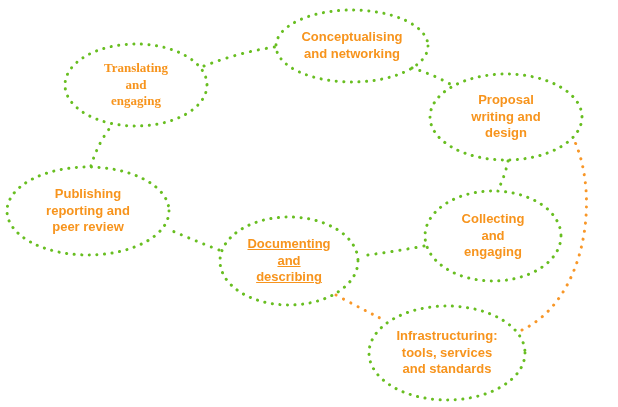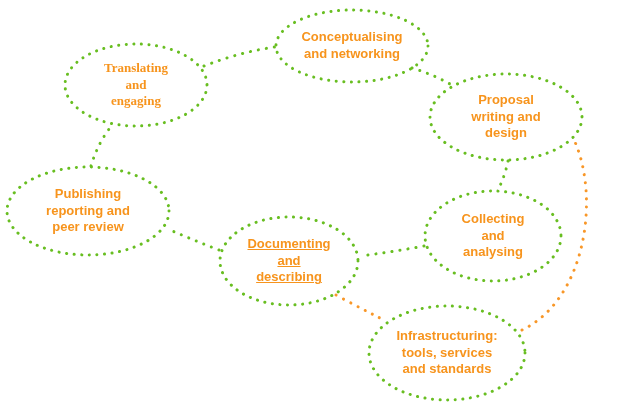--- a/index.html
+++ b/index.html
@@ -89,21 +89,21 @@
 and
 engaging</div>
   <div class="node-label lbl-publishing">Publishing
 reporting and
 peer review</div>
   <div class="node-label lbl-proposal">Proposal
 writing and
 design</div>
   <div class="node-label lbl-collecting">Collecting
 and
-analysing</div>
+engaging</div>
   <div class="node-label lbl-documenting">Documenting
 and
 describing</div>
   <div class="node-label lbl-infrastructuring">Infrastructuring:
 tools, services
 and standards</div>
 
 </div>
 
 </body></html>

